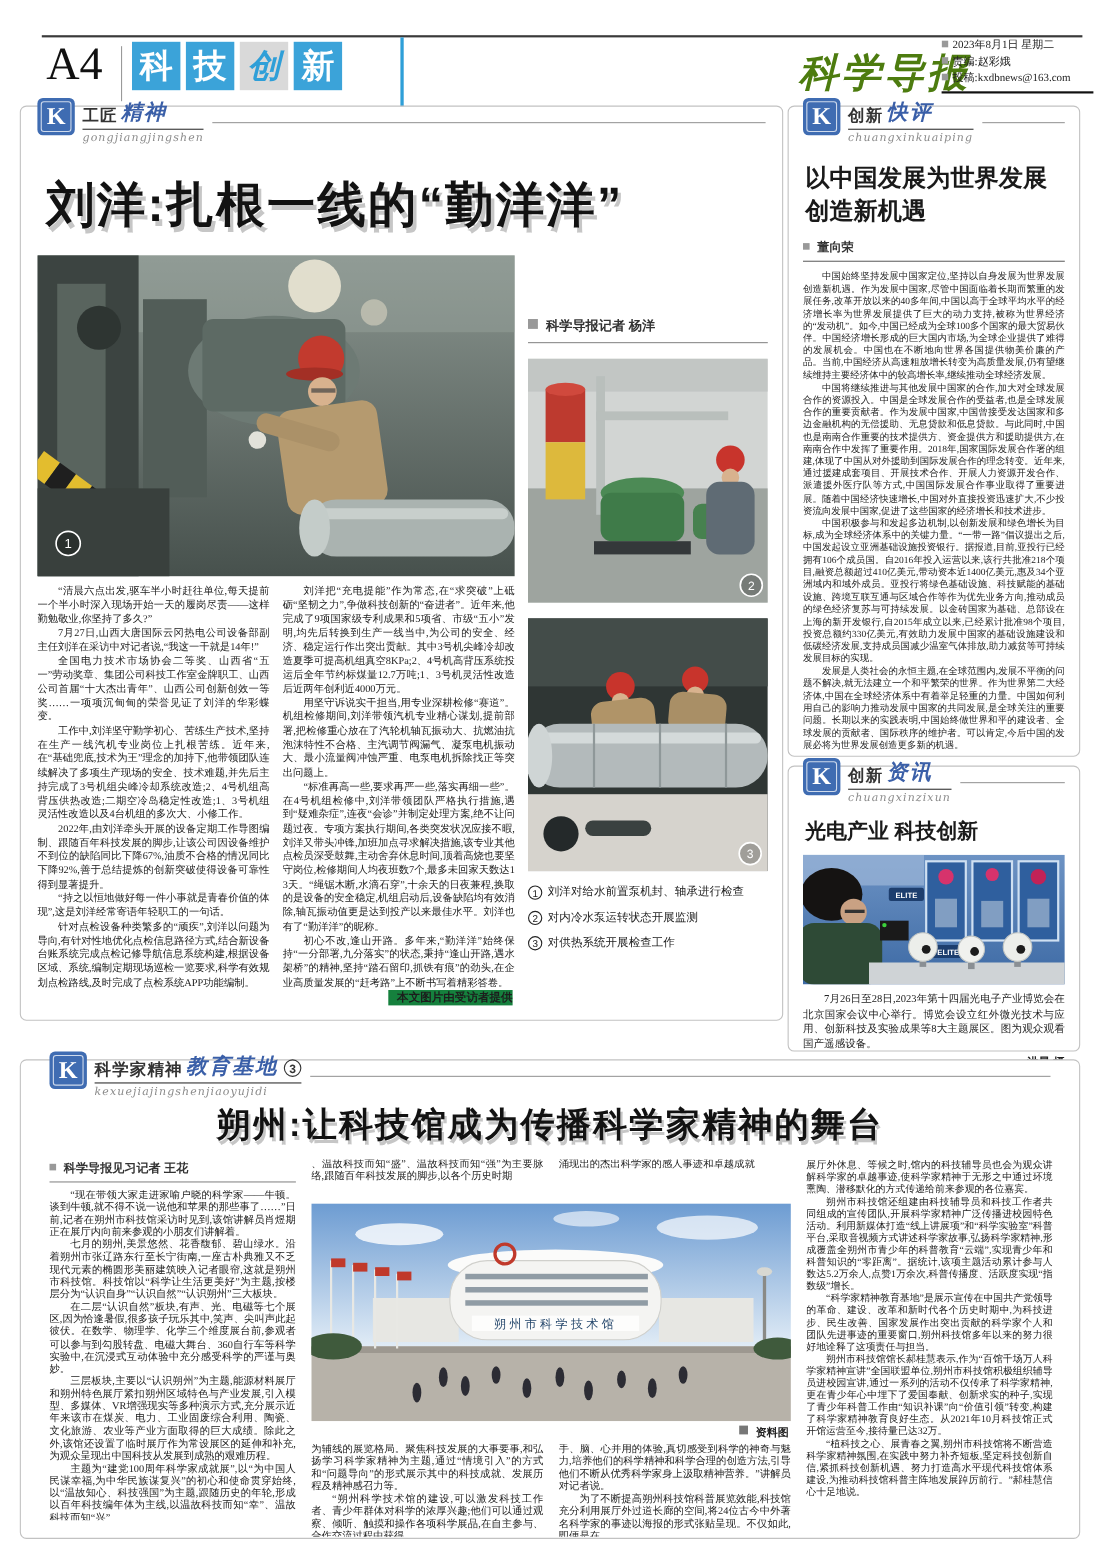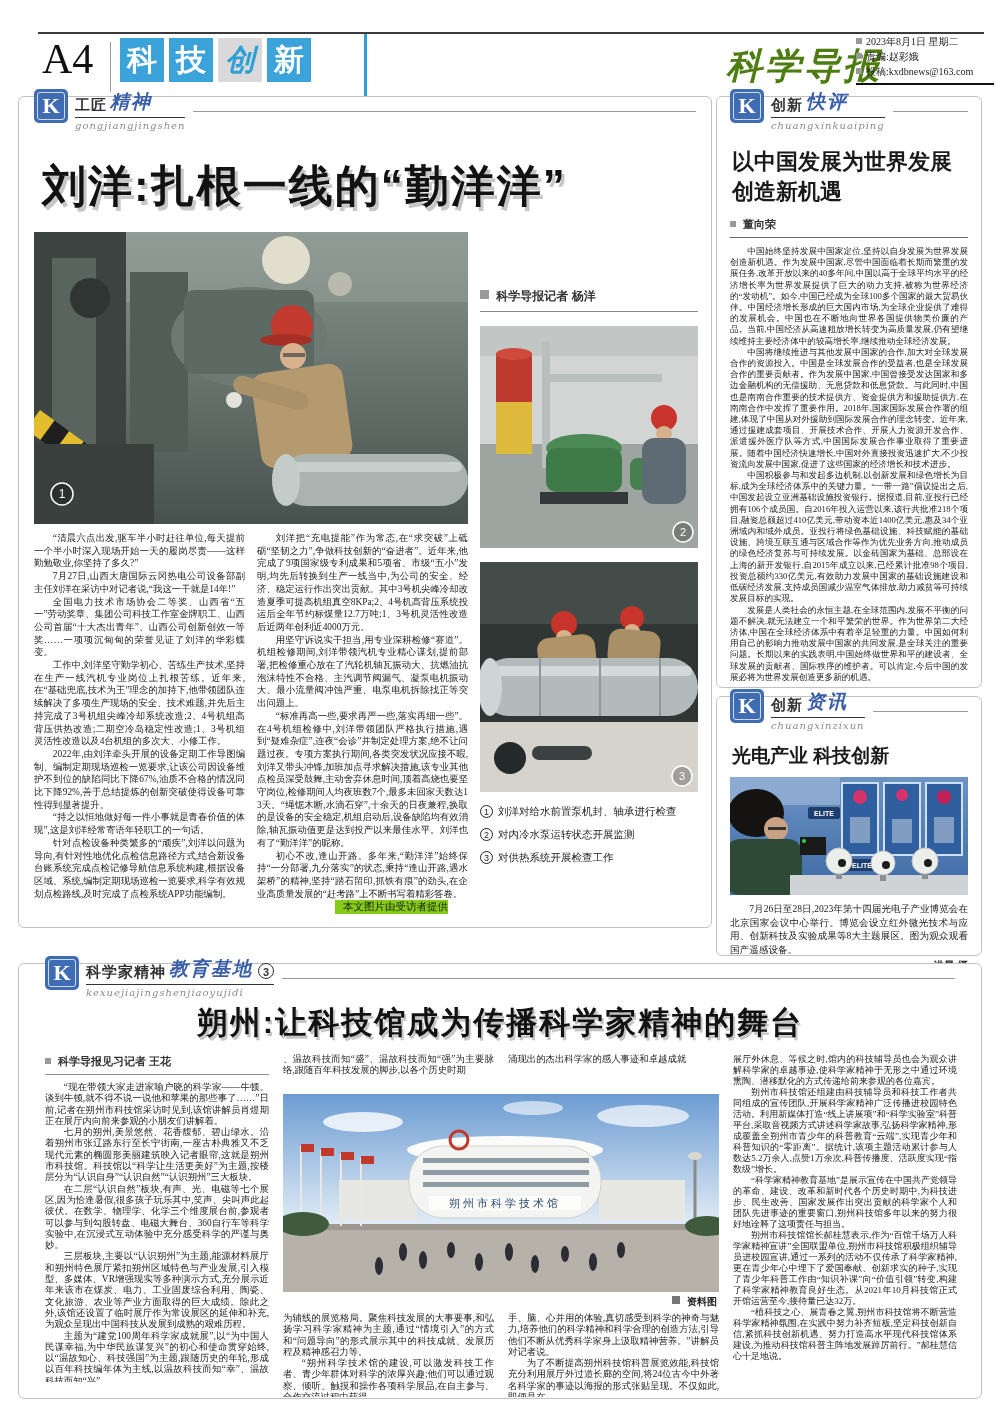--- a/index.html
+++ b/index.html
@@ -42,21 +42,21 @@
   
   .main-headline { margin:26px 0 6px 8px; font-family:"Liberation Sans",sans-serif; font-weight:bold; font-size:44px; letter-spacing:2px; color:#121212; text-shadow:3px 4px 0 #c6c6c6; white-space:nowrap; }
   .main-body { display:flex; gap:12px; margin-top:16px; }
   .main-left { flex:0 0 434px; position:relative; }
   .main-right { flex:0 0 218px; }
   .photo { display:block; width:100%; }
   .text-2col { margin-top:8px; height:380px; column-count:2; column-gap:12px; column-fill:auto; overflow:hidden;
     font-size:9.4px; line-height:12.7px; text-align:justify; word-break:break-all; color:#222; }
   .ps p { text-indent:2em; margin:0; }
   .cont p:first-child { text-indent:0; }
-  .credit-abs { position:absolute; right:20px; bottom:-2px; background:#84cc16; font-weight:normal; font-size:10.5px; font-family:"Liberation Sans",sans-serif; padding-left:8px; }
+  .credit-abs { position:absolute; right:2px; bottom:-2px; background:#15803d; font-weight:bold; font-size:10.5px; font-family:"Liberation Sans",sans-serif; padding-left:8px; }
   .byline { font-family:"Liberation Sans",sans-serif; font-size:12px; font-weight:bold; color:#333; border-bottom:1px solid #8a8a8a; padding-bottom:6px; margin-top:56px; }
   .byline .sq { width:9px; height:9px; }
   .rt-photo { margin-top:14px; }
   .caps { margin-top:12px; }
   .caption-row { display:flex; align-items:flex-start; margin:8px 0; }
   .cnum { flex:0 0 13px; height:13px; border:1px solid #222; border-radius:50%; font-family:"Liberation Sans",sans-serif; font-size:9px; line-height:12px; text-align:center; margin-right:5px; margin-top:1px; color:#222; }
   .ctext { font-family:"Liberation Sans",sans-serif; font-size:10.5px; color:#222; line-height:15px; }
   
   .kp-headline { margin:16px 0 10px 2px; font-family:"Liberation Sans",sans-serif; font-weight:bold; font-size:22px; line-height:30px; color:#1a1a1a; }
   .author { font-family:"Liberation Sans",sans-serif; font-size:11px; font-weight:bold; color:#333; border-bottom:1px solid #666; padding-bottom:5px; margin-top:4px; }
@@ -171,21 +171,21 @@
 
           <circle cx="28" cy="262" r="11" fill="rgba(0,0,0,.25)" stroke="#fff" stroke-width="1.5"></circle>
           <text x="28" y="266" font-size="12" fill="#fff" text-anchor="middle">1</text>
         </svg>
 
         <div class="text-2col ps">
             <p>“清晨六点出发,驱车半小时赶往单位,每天提前一个半小时深入现场开始一天的履岗尽责——这样勤勉敬业,你坚持了多久?”</p>
             <p>7月27日,山西大唐国际云冈热电公司设备部副主任刘洋在采访中对记者说,“我这一干就是14年!”</p>
             <p>全国电力技术市场协会二等奖、山西省“五一”劳动奖章、集团公司科技工作室金牌职工、山西公司首届“十大杰出青年”、山西公司创新创效一等奖……一项项沉甸甸的荣誉见证了刘洋的华彩蝶变。</p>
             <p>工作中,刘洋坚守勤学初心、苦练生产技术,坚持在生产一线汽机专业岗位上扎根苦练。近年来,在“基础兜底,技术为王”理念的加持下,他带领团队连续解决了多项生产现场的安全、技术难题,并先后主持完成了3号机组尖峰冷却系统改造;2、4号机组高背压供热改造;二期空冷岛稳定性改造;1、3号机组灵活性改造以及4台机组的多次大、小修工作。</p>
-            <p>2022年,由刘洋牵头开展的设备定期工作导图编制、编制定期现场巡检一览要求,让该公司因设备维护不到位的缺陷同比下降67%,油质不合格的情况同比下降92%,善于总结提炼的创新突破使得设备可靠性得到显著提升。</p>
+            <p>2022年,由刘洋牵头开展的设备定期工作导图编制、跟随百年科技发展的脚步,让该公司因设备维护不到位的缺陷同比下降67%,油质不合格的情况同比下降92%,善于总结提炼的创新突破使得设备可靠性得到显著提升。</p>
             <p>“持之以恒地做好每一件小事就是青春价值的体现”,这是刘洋经常寄语年轻职工的一句话。</p>
             <p>针对点检设备种类繁多的“顽疾”,刘洋以问题为导向,有针对性地优化点检信息路径方式,结合新设备台账系统完成点检记修导航信息系统构建,根据设备区域、系统,编制定期现场巡检一览要求,科学有效规划点检路线,及时完成了点检系统APP功能编制。</p>
             <p>刘洋把“充电提能”作为常态,在“求突破”上砥砺“坚韧之力”,争做科技创新的“奋进者”。近年来,他完成了9项国家级专利成果和5项省、市级“五小”发明,均先后转换到生产一线当中,为公司的安全、经济、稳定运行作出突出贡献。其中3号机尖峰冷却改造夏季可提高机组真空8KPa;2、4号机高背压系统投运后全年节约标煤量12.7万吨;1、3号机灵活性改造后近两年创利近4000万元。</p>
             <p>用坚守诉说实干担当,用专业深耕检修“赛道”。机组检修期间,刘洋带领汽机专业精心谋划,提前部署,把检修重心放在了汽轮机轴瓦振动大、抗燃油抗泡沫特性不合格、主汽调节阀漏气、凝泵电机振动大、最小流量阀冲蚀严重、电泵电机拆除找正等突出问题上。</p>
             <p>“标准再高一些,要求再严一些,落实再细一些”。在4号机组检修中,刘洋带领团队严格执行措施,遇到“疑难杂症”,连夜“会诊”并制定处理方案,绝不让问题过夜。专项方案执行期间,各类突发状况应接不暇,刘洋又带头冲锋,加班加点寻求解决措施,该专业其他点检员深受鼓舞,主动舍弃休息时间,顶着高烧也要坚守岗位,检修期间人均夜班数7个,最多未回家天数达13天。“绳锯木断,水滴石穿”,十余天的日夜兼程,换取的是设备的安全稳定,机组启动后,设备缺陷均有效消除,轴瓦振动值更是达到投产以来最佳水平。刘洋也有了“勤洋洋”的昵称。</p>
             <p>初心不改,逢山开路。多年来,“勤洋洋”始终保持“一分部署,九分落实”的状态,秉持“逢山开路,遇水架桥”的精神,坚持“踏石留印,抓铁有痕”的劲头,在企业高质量发展的“赶考路”上不断书写着精彩答卷。</p>
           </div>
         <div class="credit-abs">本文图片由受访者提供</div>
       </div>
 

